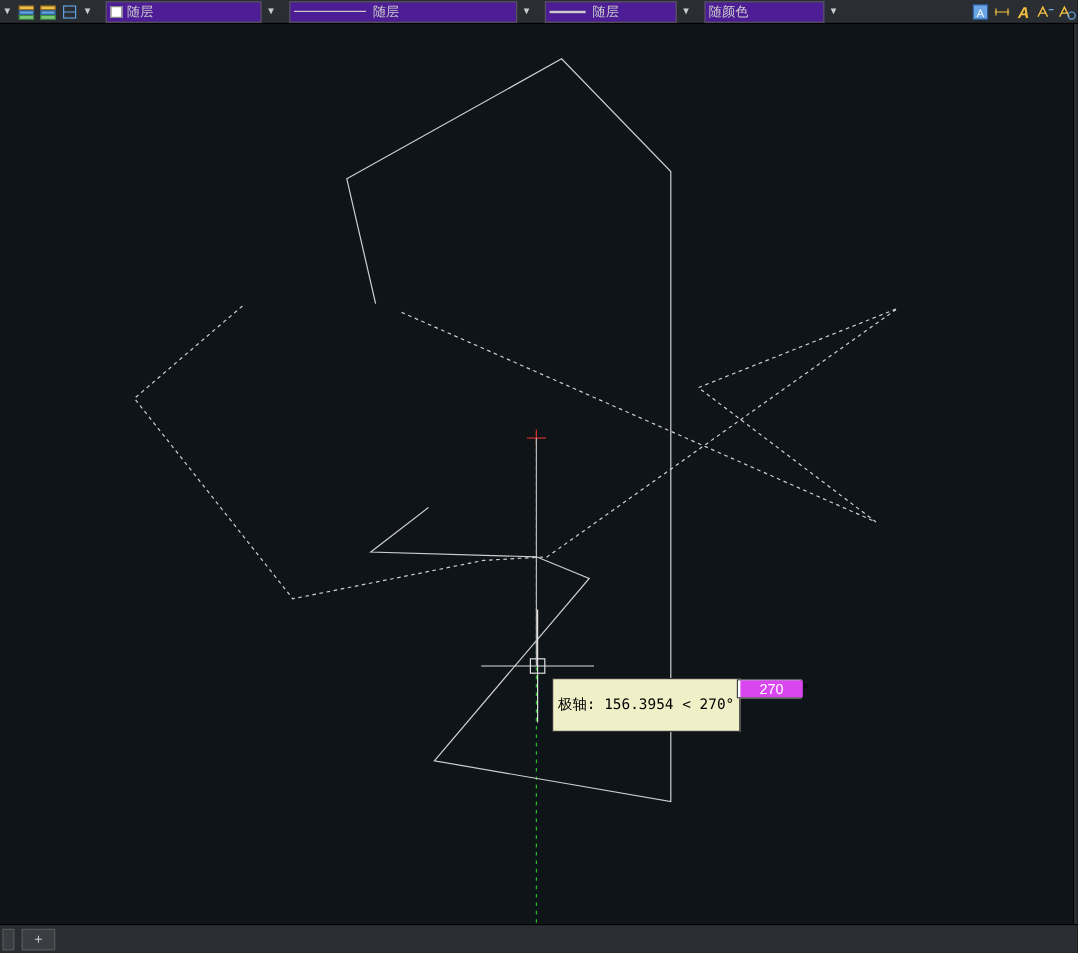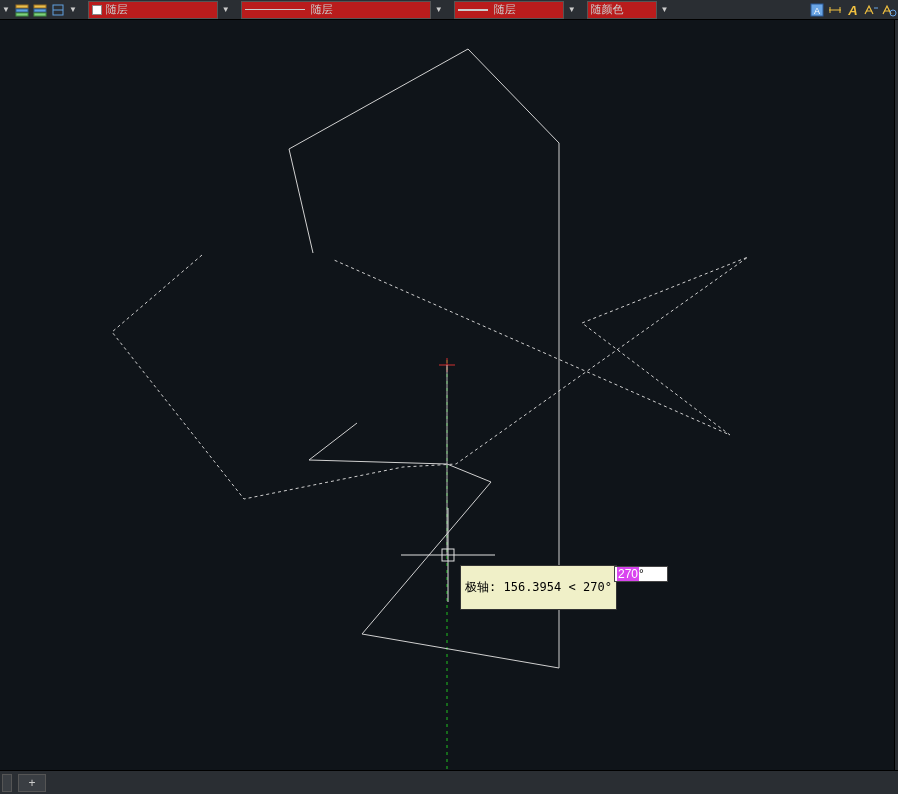--- a/index.html
+++ b/index.html
@@ -21,21 +21,21 @@
     position: relative;
     z-index: 10;
   }
   .dd-arrow { color: #ccc; font-size: 8px; margin: 0 3px 0 2px; cursor: pointer; }
   .tb-icon { width: 16px; height: 16px; margin: 0 1px; display:flex; align-items:center; justify-content:center; cursor:pointer;}
   .sep { width: 6px; }
   .dd {
     display: flex;
     align-items: center;
     height: 18px;
-    background: #b91c1c;
+    background: #4c1d95;
     border: 1px solid #555;
     margin: 0 2px;
     padding: 0 3px;
     cursor: pointer;
   }
   .dd span { color: #ccc; font-size: 11px; white-space: nowrap; }
   .swatch { width: 10px; height: 10px; border:1px solid #888; margin-right:4px; }
   .swatch.white { background:#fff; }
   .line-sample { width: 60px; height:1px; background:#ccc; margin-right:6px; display:inline-block;}
   .line-sample.thick { height:2px; }
@@ -65,21 +65,21 @@
     border: 1px solid #444;
     color: #000;
     font-size: 12px;
     padding: 0 2px;
     width: 54px;
     height: 16px;
   }
   .input-box .sel {
     background: #d946ef;
     color: #fff;
-    padding: 0 1px;
+    padding: 0 16px;
   }
   .tabbar {
     position: absolute;
     left:0; bottom:0;
     width: 898px; height: 24px;
     background: #2a2e33;
     border-top: 1px solid #000;
     display:flex;
     align-items:center;
   }
@@ -140,21 +140,21 @@
   <div class="sep"></div>
 
   <div class="dd" style="width:110px">
     <span class="line-sample thick" style="width:30px"></span>
     <span>随层</span>
   </div>
   <span class="dd-arrow">▼</span>
 
   <div class="sep"></div>
 
-  <div class="dd" style="width:70px">
+  <div class="dd" style="width:100px">
     <span>随颜色</span>
   </div>
   <span class="dd-arrow">▼</span>
 
   <div style="flex:1"></div>
 
   <div class="tb-icon">
     <svg class="icol" width="16" height="16">
         <rect x="2" y="2" width="12" height="12" fill="#6aa5e5" stroke="#2a5a9a"></rect>
         <text x="8" y="12" font-size="9" text-anchor="middle" fill="#fff">A</text>

